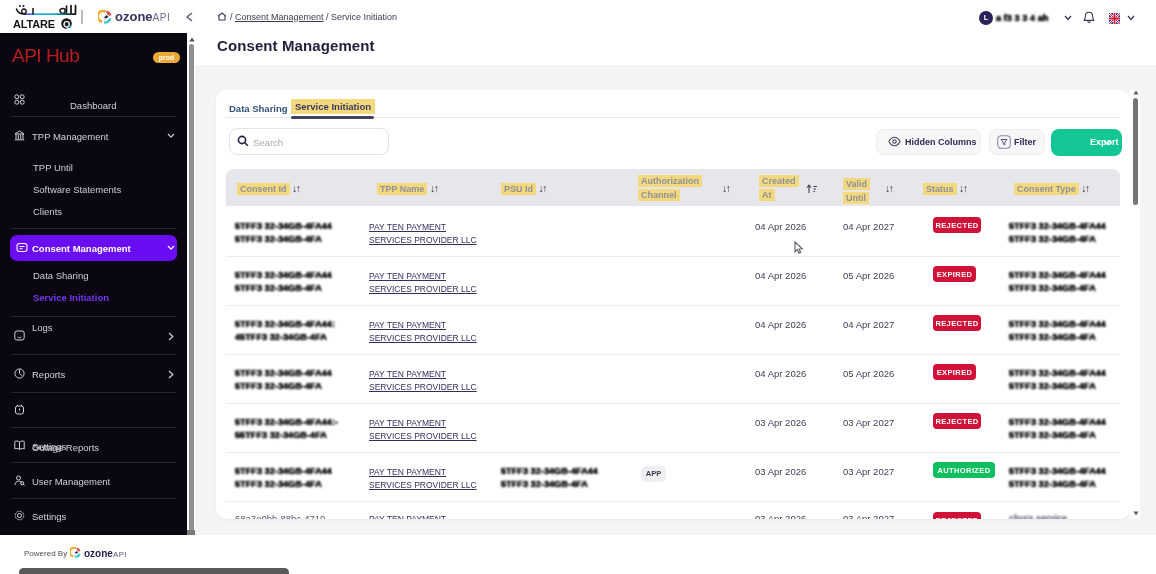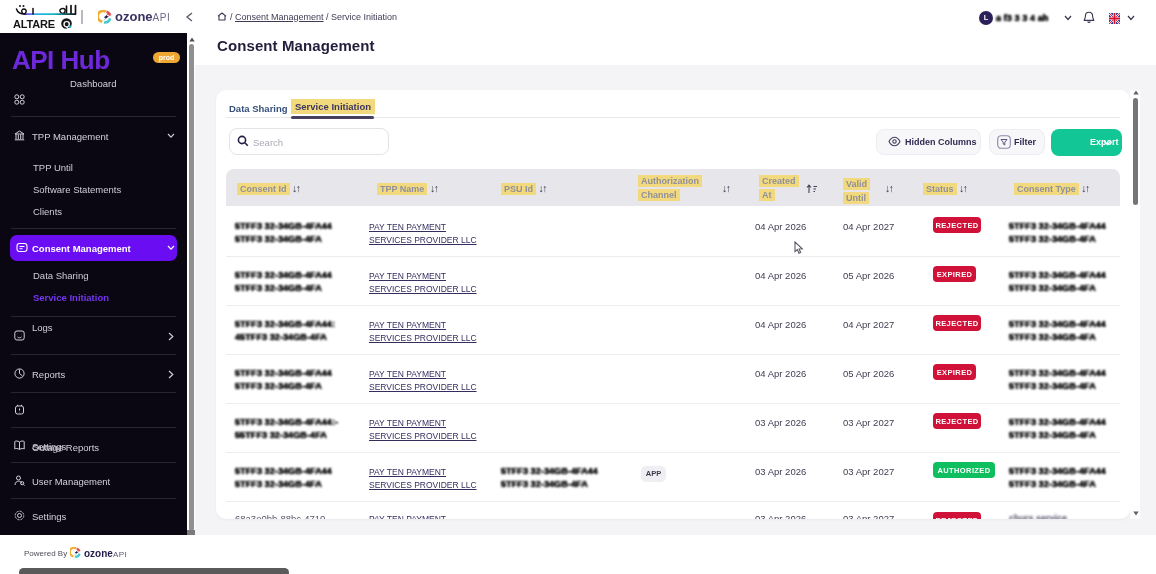--- a/index.html
+++ b/index.html
@@ -88,32 +88,32 @@
   <path d="M0 0 L11 11 M11 0 L0 11" stroke="#d8102e" stroke-width="0.9"></path>
   <path d="M5.5 0 V11 M0 5.5 H11" stroke="#fff" stroke-width="3"></path>
   <path d="M5.5 0 V11 M0 5.5 H11" stroke="#d8102e" stroke-width="1.8"></path>
 </svg>
 <svg class="abs" style="left:1127px;top:15px;" width="8" height="6" viewBox="0 0 8 6">
     <path d="M1 1 L4 4.5 L7 1" stroke="#3a3450" stroke-width="1.2" fill="none"></path>
   </svg>
 
 <div class="abs" style="left:0;top:33px;width:187px;height:502px;background:#0a0712;"></div>
 
-<div class="abs" style="left:12px;top:44.5px;font-size:26px;font-weight:bold;color:#6d28d9;letter-spacing:-0.5px;">API Hub</div>
+<div class="abs" style="left:12px;top:44.5px;font-size:19px;font-weight:normal;color:#b91c1c;letter-spacing:-0.5px;">API Hub</div>
 <div class="abs" style="left:153px;top:52px;width:27px;height:11px;background:#efa733;border-radius:6px;color:#fff;font-size:7px;font-weight:bold;text-align:center;line-height:11px;">prod</div>
 
 <svg class="micon" style="top:94px;" viewBox="0 0 11 11">
     <g fill="none" stroke="#d4d1de" stroke-width="1">
       <circle cx="2.8" cy="2.8" r="2"></circle>
       <circle cx="8.2" cy="2.8" r="2"></circle>
       <circle cx="2.8" cy="8.2" r="2"></circle>
       <circle cx="8.2" cy="8.2" r="2"></circle>
     </g>
   </svg>
-<div class="mi" style="top:78px;padding-left:38px;">Dashboard</div>
+<div class="mi" style="top:100px;padding-left:38px;">Dashboard</div>
 <div class="sep" style="top:116px;"></div>
 
 <svg class="micon" style="top:130px;" viewBox="0 0 11 11">
     <g fill="none" stroke="#d4d1de" stroke-width="1">
       <path d="M1 4 L5.5 1 L10 4 Z M2 4 V9 M4.3 4.5 V9 M6.7 4.5 V9 M9 4 V9 M0.8 9.8 H10.2"></path>
     </g>
   </svg>
 <div class="mi" style="top:131px;">TPP Management</div>
 <svg class="abs" style="left:167px;top:133px;" width="8" height="6" viewBox="0 0 8 6">
     <path d="M1 1 L4 4.2 L7 1" stroke="#cfccd9" stroke-width="1.1" fill="none"></path>

